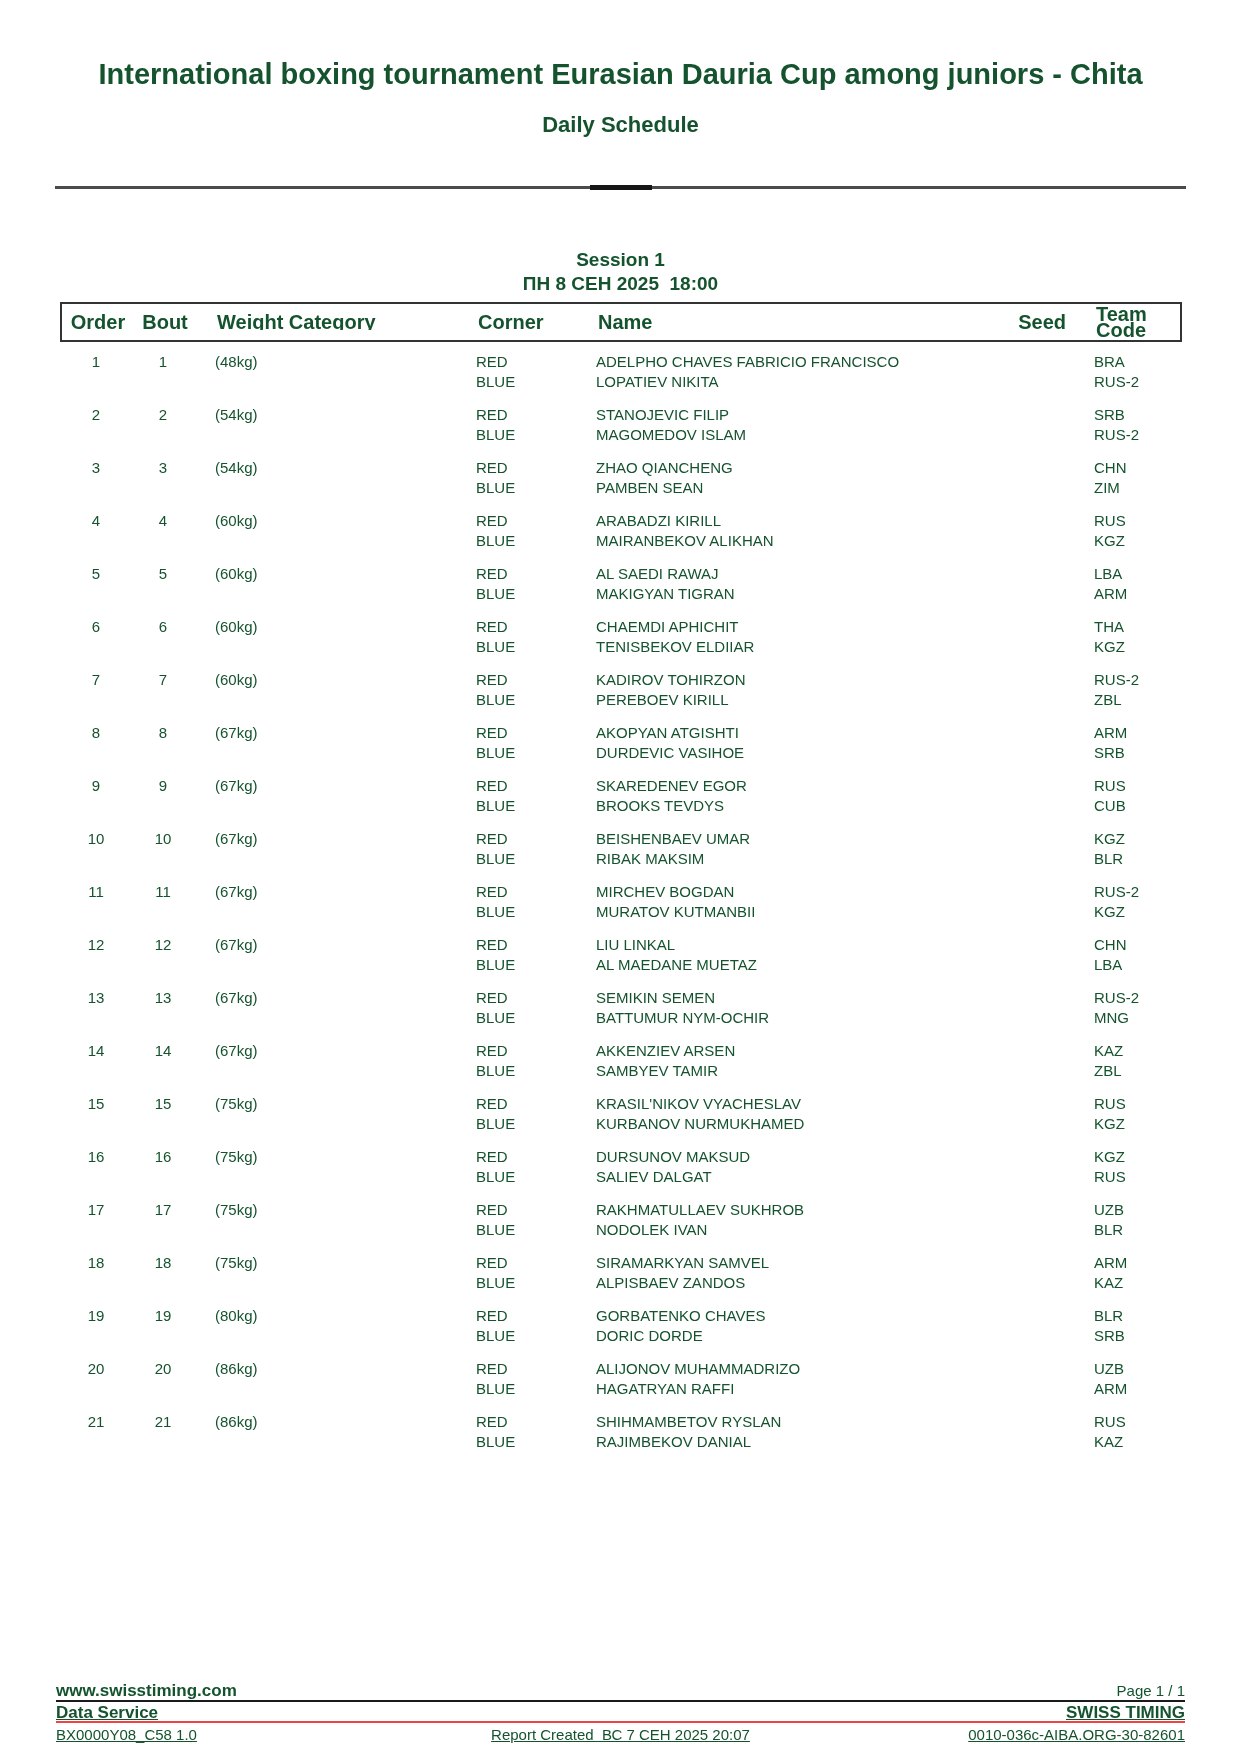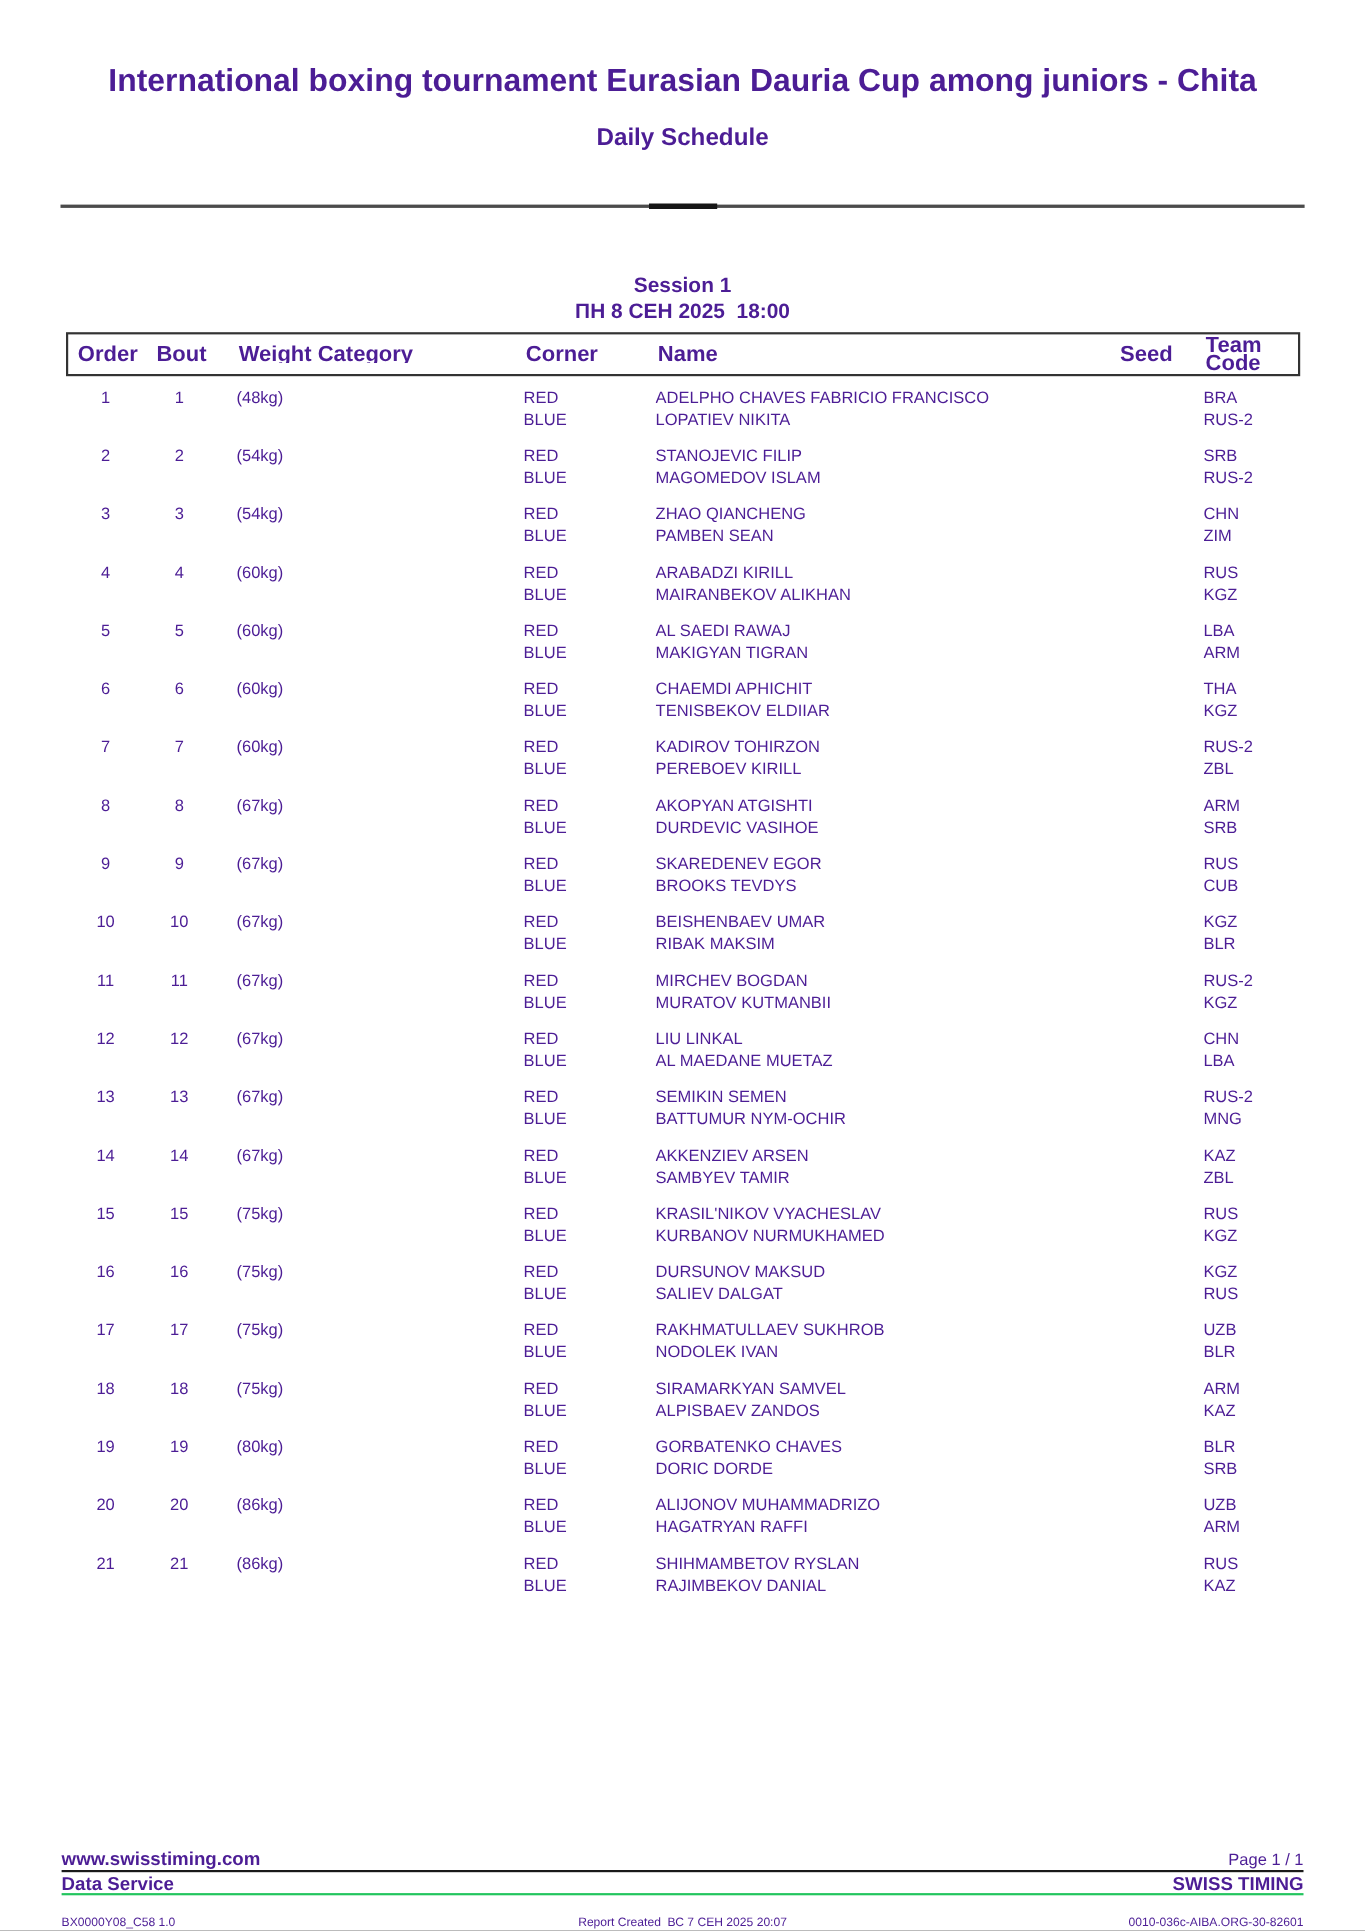--- a/index.html
+++ b/index.html
@@ -2,21 +2,21 @@
 <html><head>
 <meta charset="utf-8">
 <style>
   * { margin:0; padding:0; box-sizing:border-box; }
   html,body { background:#888; }
   .page {
     position:relative;
     width:1241px; height:1755px;
     margin:0 auto;
     background:#ffffff;
-    color:#4c1d95;
+    color:#14532d;
     font-family:"Liberation Sans", sans-serif;
     overflow:hidden;
   }
   .doc-title {
     position:absolute; top:58px; left:0; width:100%;
     text-align:center; font-size:29px; font-weight:bold; letter-spacing:0;
   }
   .doc-subtitle {
     position:absolute; top:112px; left:0; width:100%;
     text-align:center; font-size:22px; font-weight:bold;
@@ -58,26 +58,26 @@
   .bout-block .trow { line-height:20px; height:20px; }
   .footer { position:absolute; top:1669px; left:56px; width:1129px; }
   .footer-row1 {
     display:flex; justify-content:space-between; align-items:baseline;
     line-height:19px; border-bottom:2px solid #1a1a1a;
   }
   .footer-website { font-size:17px; font-weight:bold; }
   .footer-page { font-size:15px;margin-top:12px; }
   .footer-row2 {
     display:flex; justify-content:space-between; align-items:flex-start;
-    padding-top:2px; line-height:17px; border-bottom:2px solid #22c55e;
+    padding-top:2px; line-height:17px; border-bottom:2px solid #ef4444;text-decoration:underline;
   }
   .footer-service, .footer-brand { font-size:17px; font-weight:bold; }
   .footer-row3 {
     display:grid; grid-template-columns:1fr auto 1fr;
-    padding-top:18px; font-size:11px; line-height:15px;
+    padding-top:4px; font-size:15px; line-height:15px;text-decoration:underline;
   }
   .footer-doccode { text-align:left; }
   .footer-created { text-align:center; white-space:pre; }
   .footer-reportid { text-align:right; }
 </style>
 </head>
 <body>
 
 <div class="page">
 

